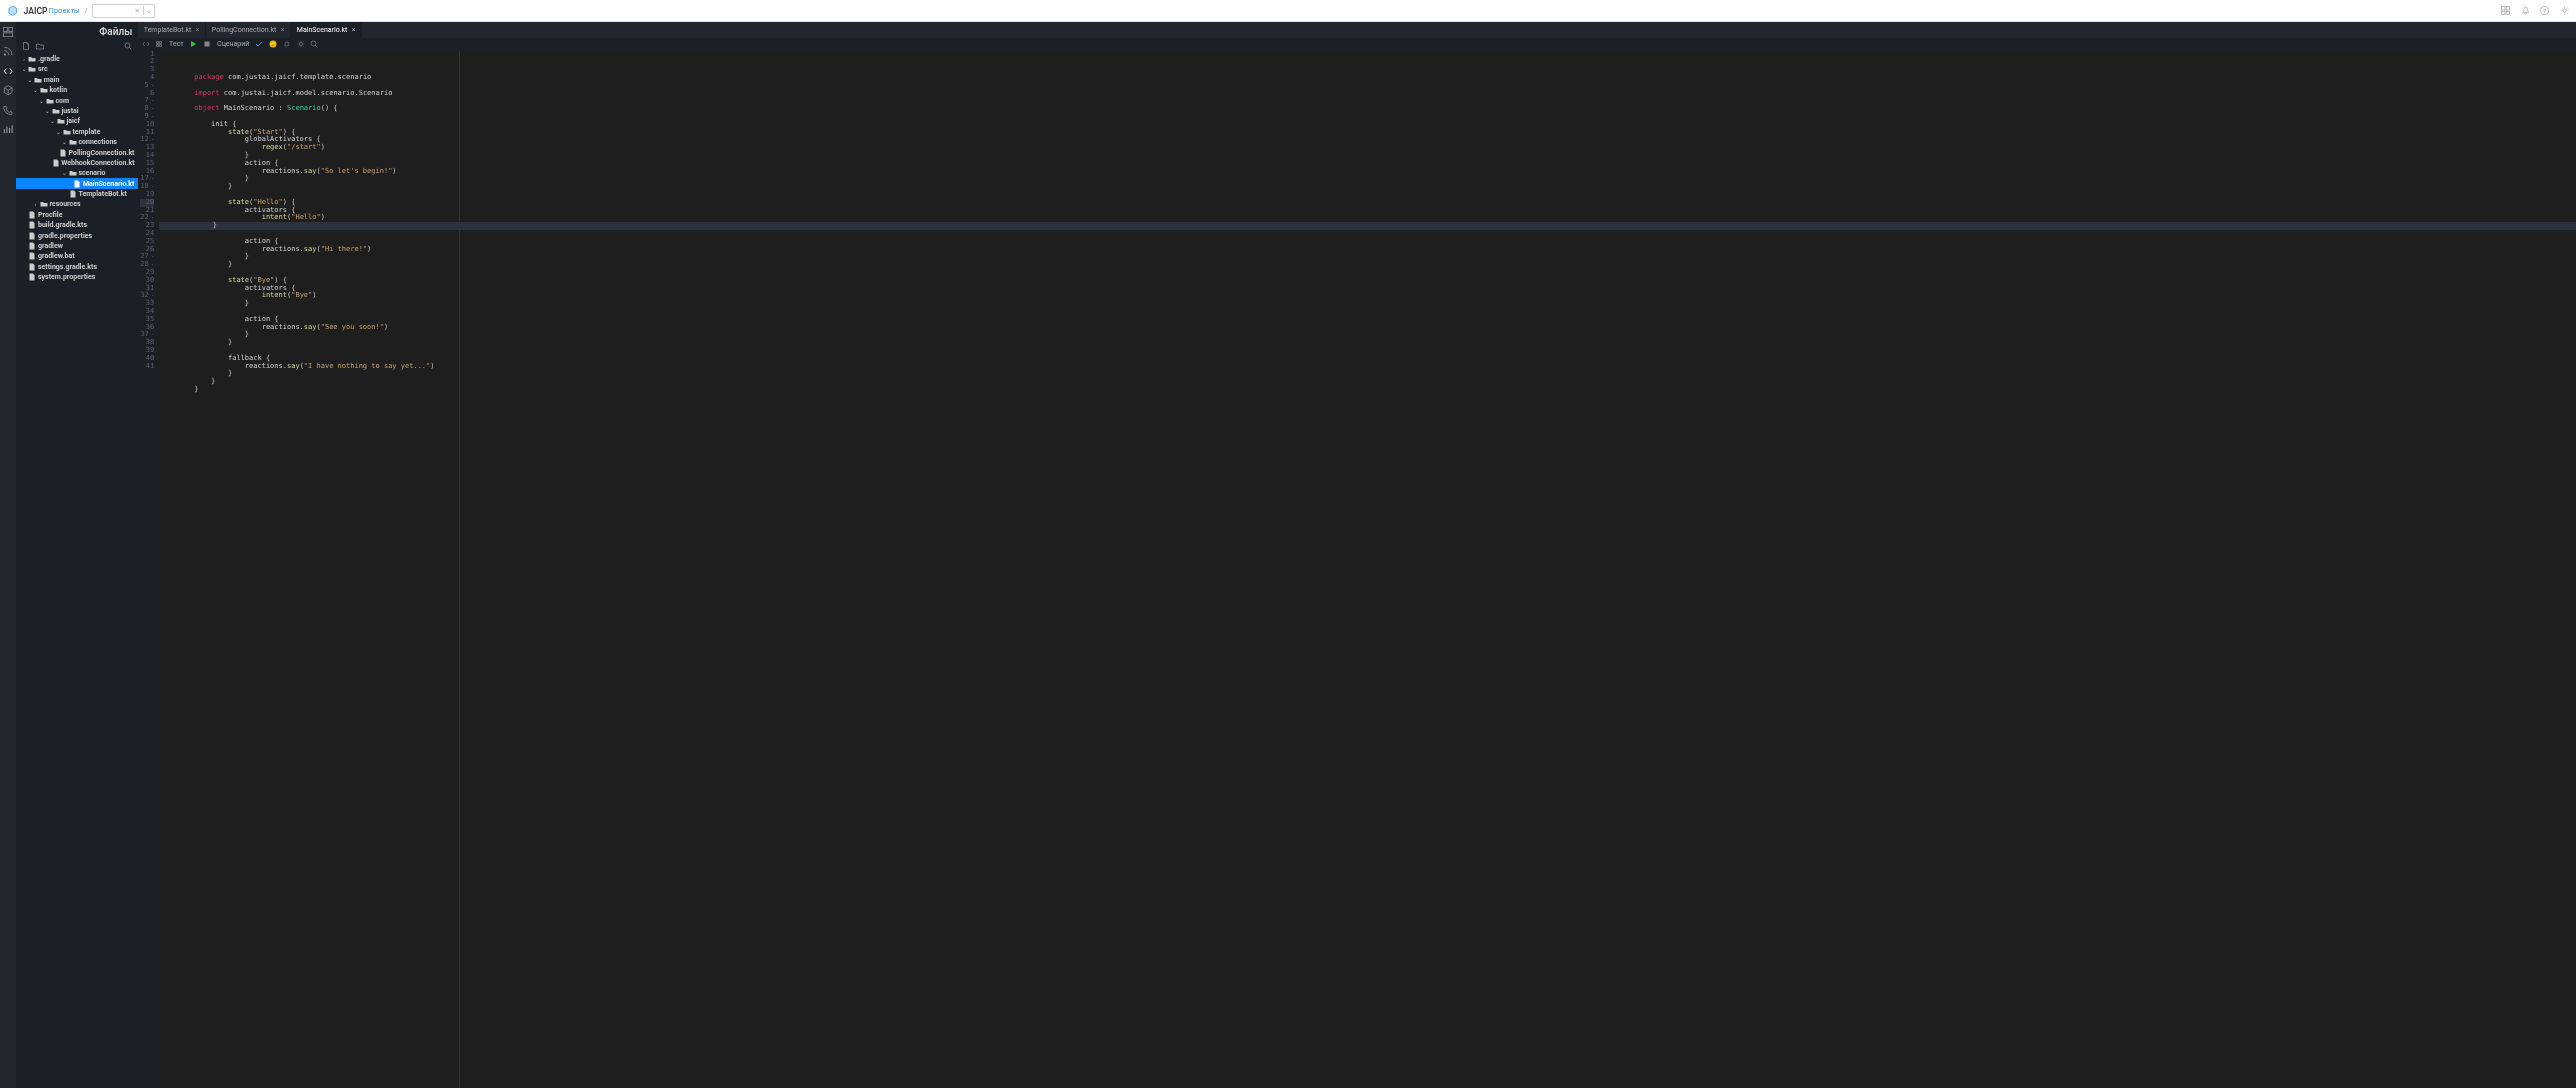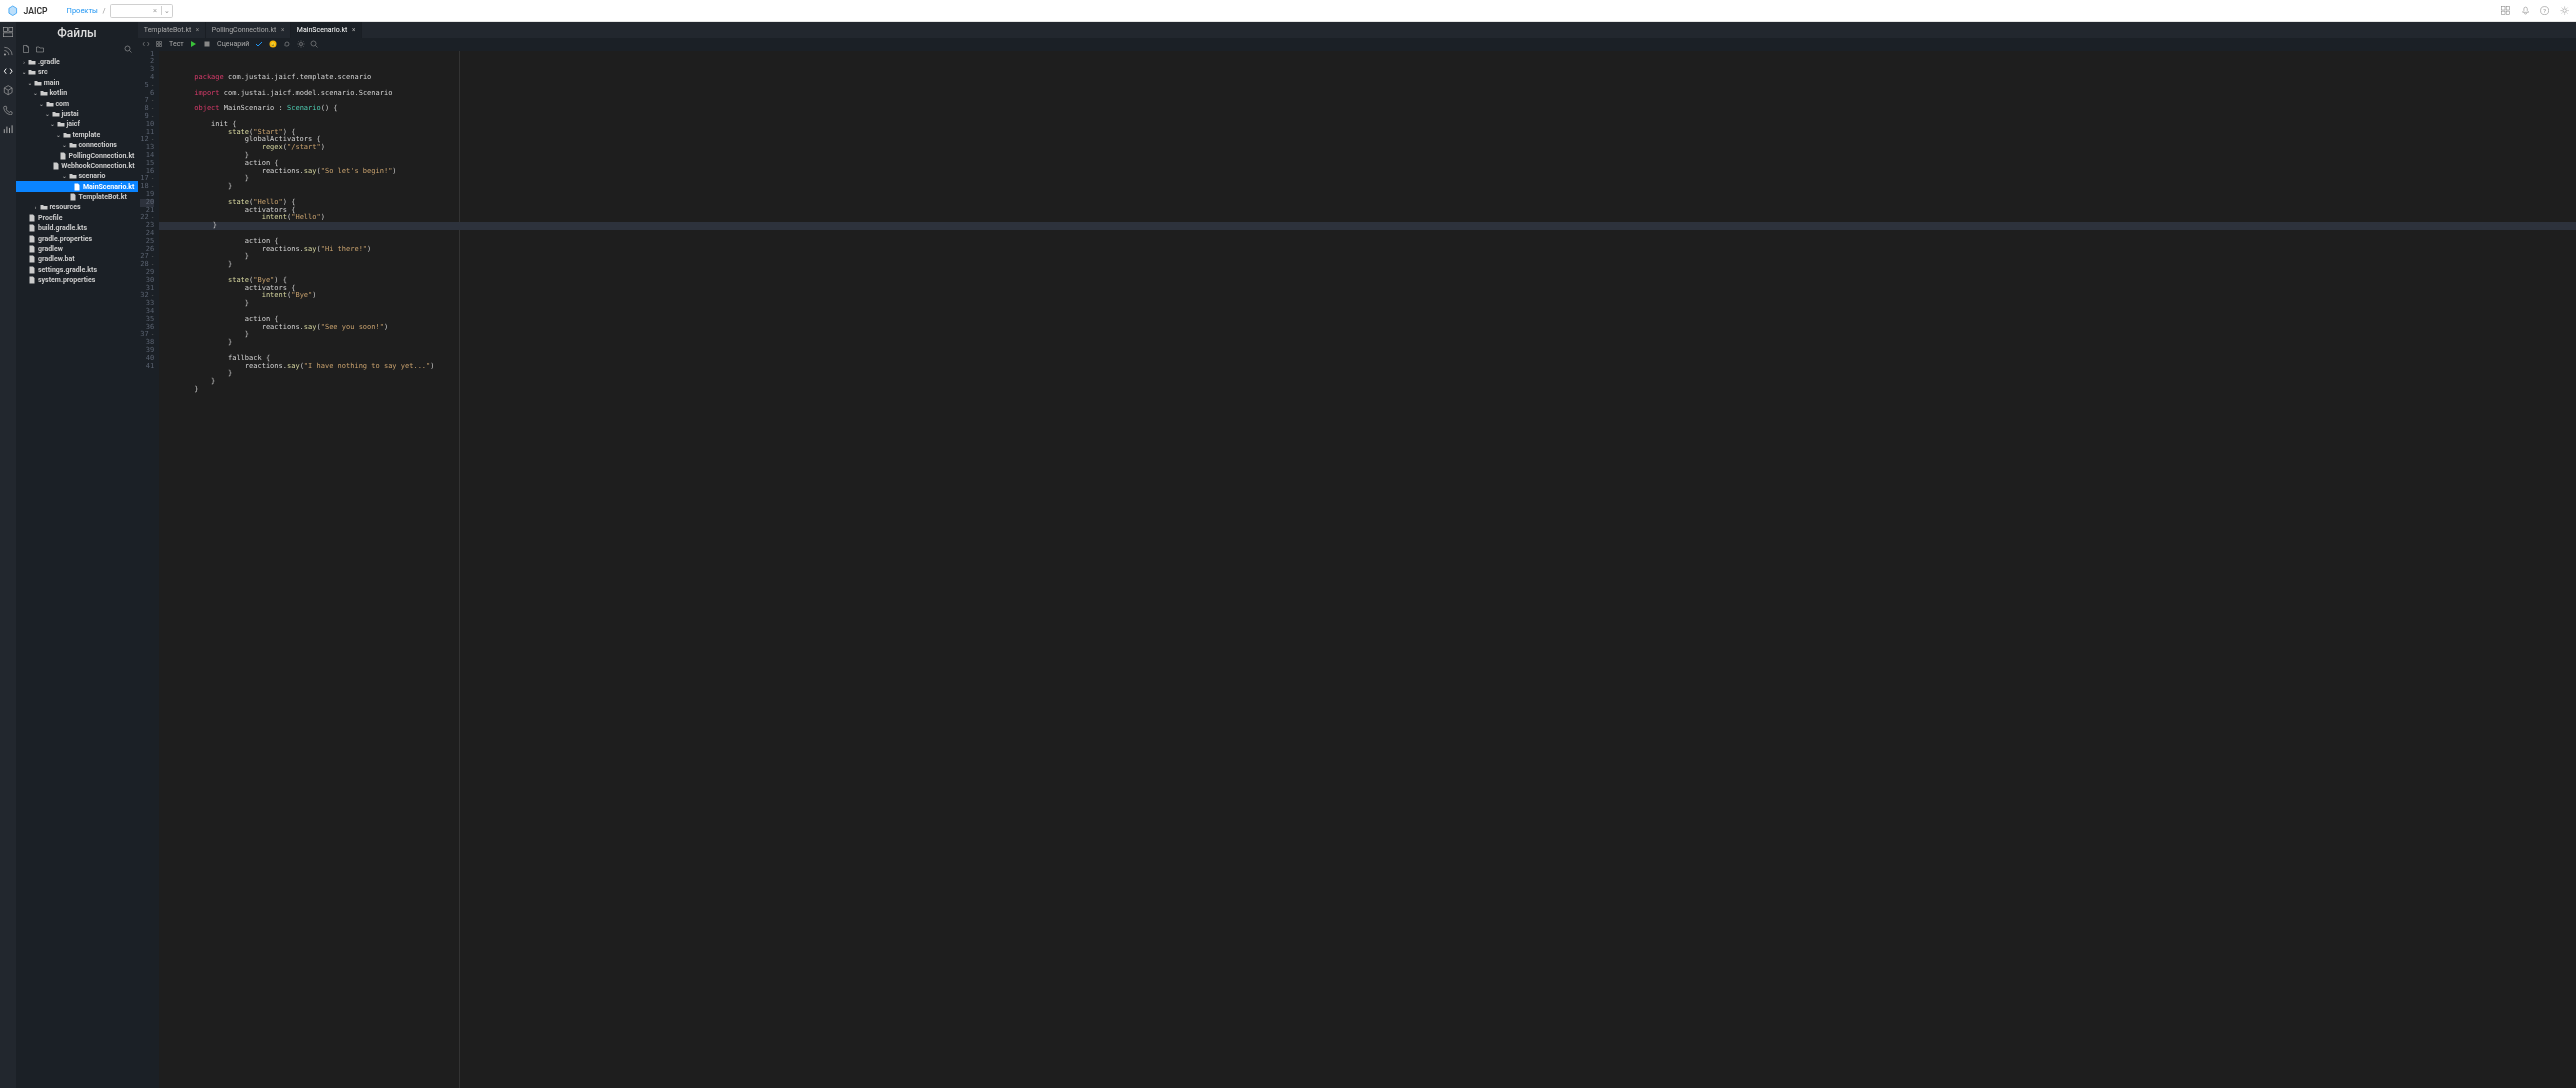--- a/index.html
+++ b/index.html
@@ -1,35 +1,35 @@
 <!DOCTYPE html>
 <html style="font-size:9.2px"><head>
 <meta charset="utf-8">
 <style>
 * { margin: 0; padding: 0; box-sizing: border-box; }
 body { font-family: -apple-system, BlinkMacSystemFont, "Segoe UI", Roboto, sans-serif; font-size: 7.5px; overflow: hidden; background: #1e1e1e; }
 .app { display: flex; flex-direction: column; height: 100vh; width: 100vw; }
 .topbar { background: #fff; height: 22px; display: flex; align-items: center; padding: 0 7px; border-bottom: 0.6px solid #e5e5e5; }
 .logo { display: flex; align-items: center; gap: 5px; font-weight: 600; font-size: 8.6px; color: #333; }
 .logo svg { width: 11.5px; height: 11.5px; }
-.breadcrumb-top { margin-left: 19px; display: flex; align-items: flex-start; gap: 4.6px; }
+.breadcrumb-top { margin-left: 1px; display: flex; align-items: flex-start; gap: 4.6px; }
 .breadcrumb-top a { color: #2196f3; text-decoration: none; font-size: 7.5px; }
 .breadcrumb-top .slash { color: #999; }
 .project-select { margin-left: 4.6px; display: flex; align-items: center; border: 0.6px solid #d0d0d0; border-radius: 1.7px; height: 14px; min-width: 63px; background: #fff; }
 .project-select .val { flex: 1; padding: 0 3.5px; color: #888; font-size: 7px; }
 .project-select .clear, .project-select .drop { width: 11.5px; display: flex; align-items: center; justify-content: center; cursor: pointer; color: #999; }
 .project-select .drop { border-left: 0.6px solid #d0d0d0; }
 .topbar-right { margin-left: auto; display: flex; align-items: center; gap: 10.4px; color: #888; }
 .topbar-right svg { width: 9.2px; height: 9.2px; cursor: pointer; }
 .main-area { flex: 1; display: flex; min-height: 0; }
 .rail { width: 16px; background: #22272e; display: flex; flex-direction: column; align-items: center; padding-top: 4.6px; gap: 9.2px; }
 .rail-item { width: 10.4px; height: 10.4px; color: #aaa; cursor: pointer; display: flex; align-items: center; justify-content: center; }
 .rail-item.active { color: #fff; }
 .panel { width: 122px; background: #1b2026; color: #ccc; display: flex; flex-direction: column; }
-.panel-header { display: flex; align-items: center; padding: 3.5px 5.8px; font-size: 12px; justify-content: center; }
+.panel-header { display: flex; align-items: center; padding: 3.5px 5.8px; font-size: 10px; justify-content: flex-end; }
 .panel-header .title { font-weight: 500; color: #ddd; }
 .panel-toolbar { display: flex; align-items: center; padding: 2.3px 5.8px 3.5px; gap: 5.8px; }
 .panel-toolbar svg { width: 8px; height: 8px; color: #bbb; cursor: pointer; }
 .panel-toolbar .spacer { flex: 1; }
 .tree { flex: 1; overflow: auto; font-size: 7px; }
 .tree-row { display: flex; align-items: center; height: 10.4px; cursor: pointer; white-space: nowrap; color: #ccc; font-weight: bold; }
 .tree-row.selected { background: #0a84ff; color: #fff; }
 .tree-indent { display: inline-block; }
 .tree-arrow { width: 7px; display: inline-flex; justify-content: center; font-size: 5.2px; color: #aaa; }
 .tree-row.selected .tree-arrow { color: #fff; }

